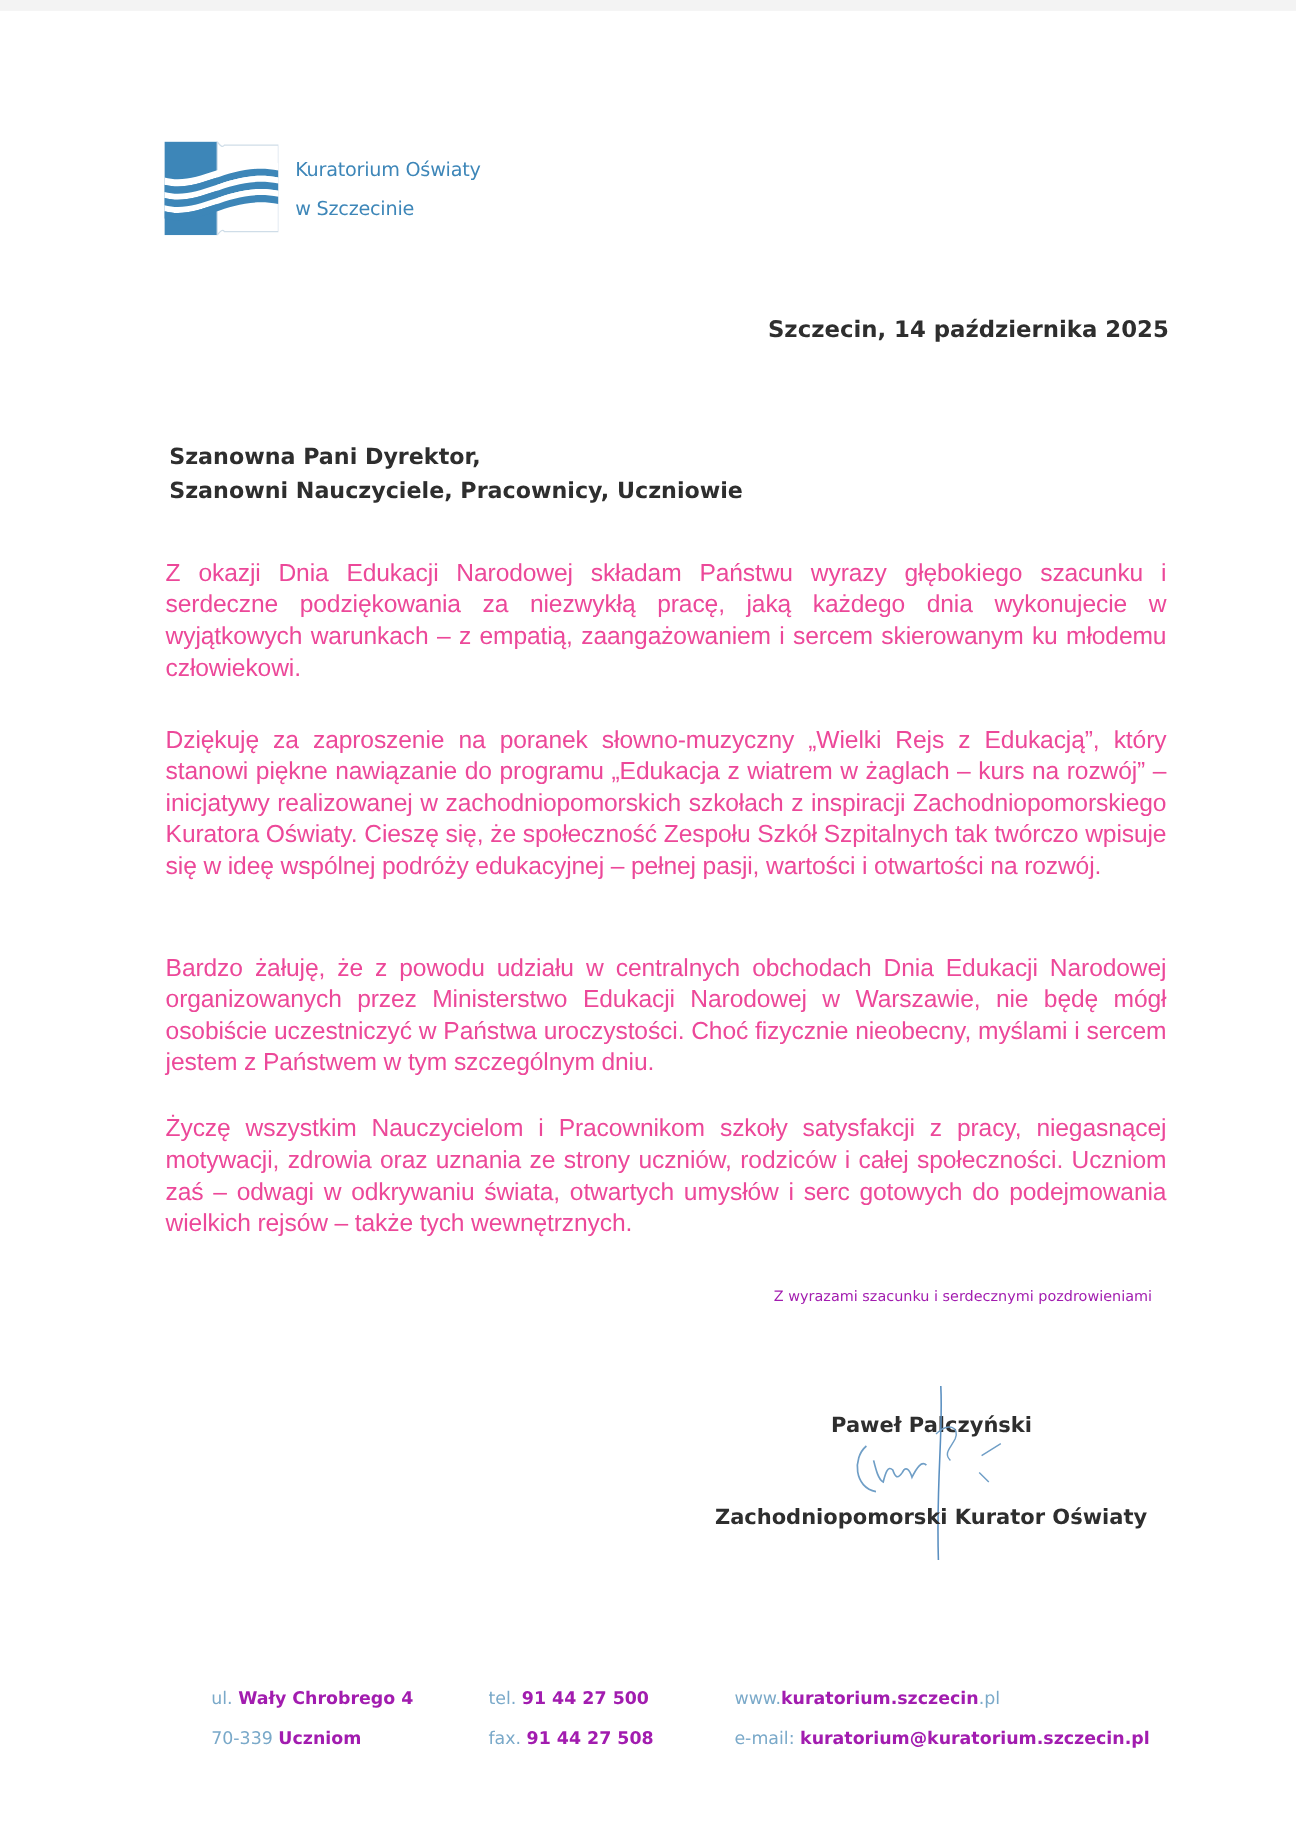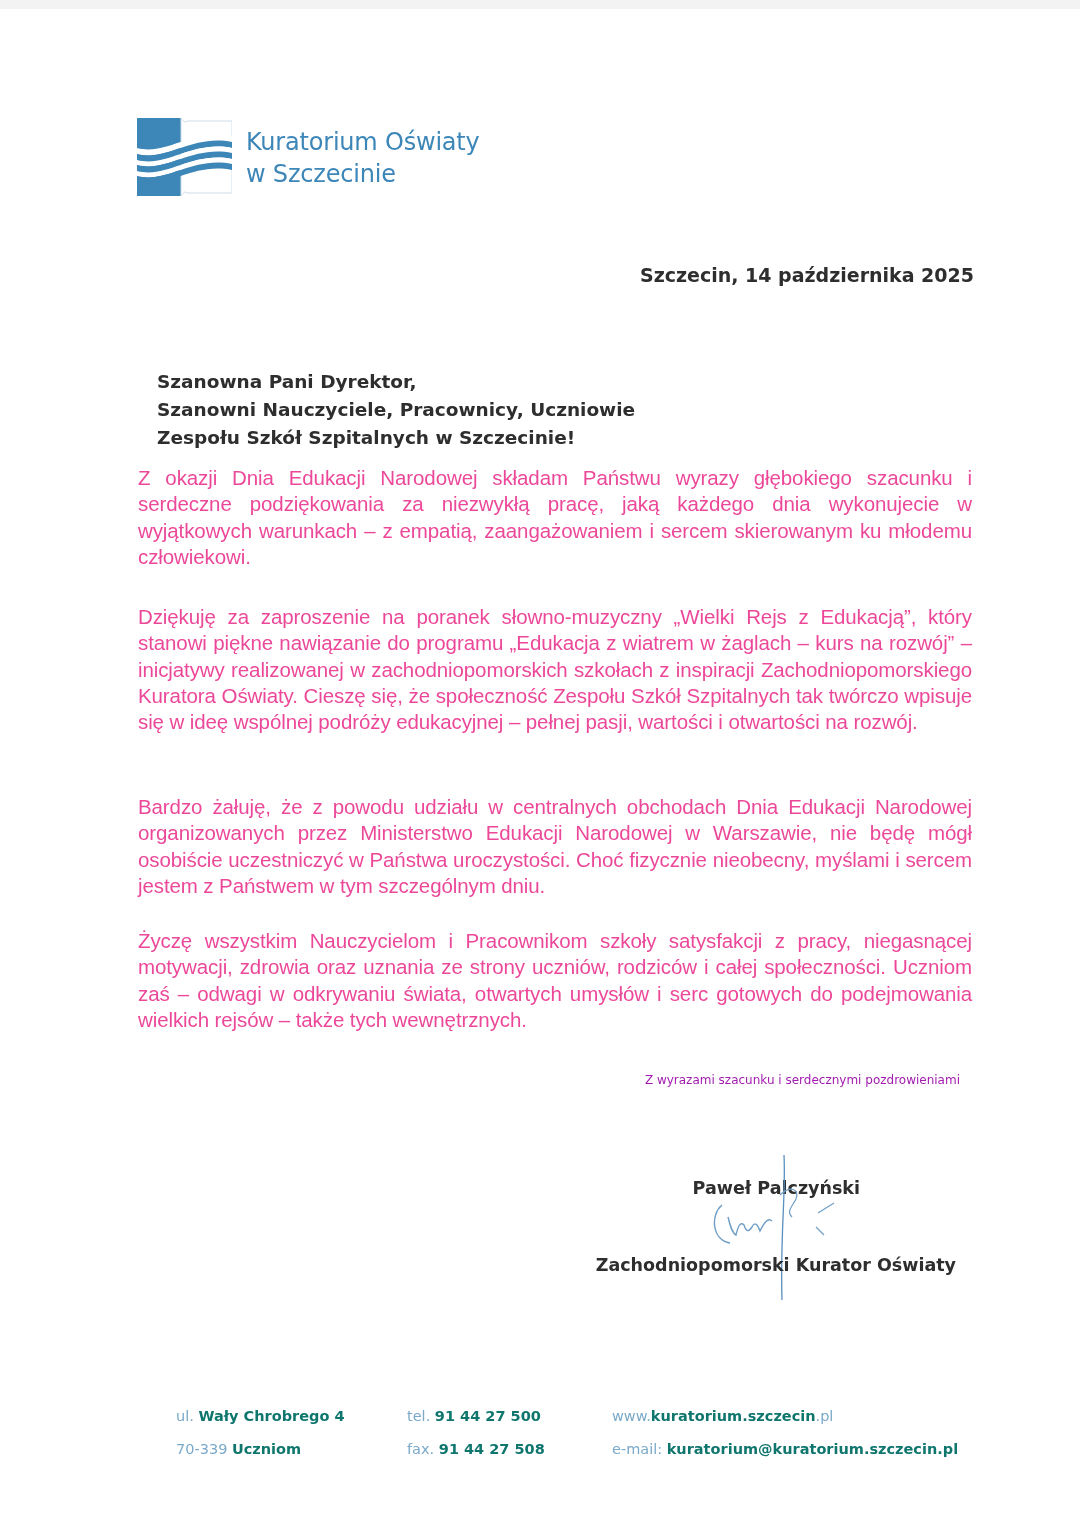--- a/index.html
+++ b/index.html
@@ -4,35 +4,35 @@
 <style>
   html, body { margin: 0; padding: 0; }
   body {
     width: 1080px; height: 1534px; position: relative; overflow: hidden;
     background: #ffffff; color: #2b2b2b;
     font-family: "DejaVu Sans", sans-serif;
   }
   .topbar { position: absolute; left: 0; top: 0; width: 1080px; height: 9px; background: #f3f3f3; }
   .logo { position: absolute; left: 137px; top: 118px; display: flex; align-items: flex-start; }
   .logo svg { width: 95px; height: 78px; }
-  .logo-text { margin-left: 14px; margin-top: 8px; color: #3d86b8; font-size: 24px; line-height: 32px; letter-spacing: -0.2px; }
+  .logo-text { margin-left: 14px; margin-top: 8px; color: #3d86b8; font-size: 16px; line-height: 32px; letter-spacing: -0.2px; }
   .date { position: absolute; right: 106px; top: 264px; font-weight: bold; font-size: 19px; color: #2e2e2e; text-align: right; }
-  .salutation { position: absolute; left: 141px; top: 368px; font-weight: bold; font-size: 18.5px; line-height: 28px; color: #2e2e2e; margin-left: 16px; }
+  .salutation { position: absolute; left: 141px; top: 368px; font-weight: bold; font-size: 18.5px; line-height: 28px; color: #2e2e2e; }
   .para {
     position: absolute; left: 138px; width: 834px;
     font-family: "Liberation Sans", sans-serif; font-size: 20.5px; line-height: 26.3px;
     text-align: justify; color: #ec4899; letter-spacing: -0.1px;
   }
   .para.last { text-align-last: left; }
   .closing { position: absolute; right: 120px; top: 1073px; font-size: 12px; color: #a21caf; }
   .signer { position: absolute; right: 220px; top: 1178px; font-weight: bold; font-size: 17.5px; color: #2e2e2e; }
   .signer-title { position: absolute; right: 124px; top: 1255px; font-weight: bold; font-size: 17.5px; color: #2e2e2e; margin-left: 40px; }
   .signature { position: absolute; left: 700px; top: 1155px; width: 150px; height: 145px; }
   .footer { position: absolute; top: 1400px; font-size: 14.5px; line-height: 33px; color: #7aa9c9; }
-  .footer b { color: #0f766e; font-weight: bold; }
+  .footer b { color: #a21caf; font-weight: bold; }
   .f1 { left: 176px; } .f2 { left: 407px; } .f3 { left: 612px; }
 </style>
 </head>
 <body>
 
 <div class="topbar"></div>
 
 <div class="logo">
   <svg viewBox="0 0 95 78">
     <rect x="0" y="0" width="44" height="78" fill="#3d86b8"></rect>
@@ -48,21 +48,20 @@
     <div>Kuratorium Oświaty</div>
     <div>w Szczecinie</div>
   </div>
 </div>
 
 <div class="date">Szczecin, 14 października 2025</div>
 
 <div class="salutation">
   <div>Szanowna Pani Dyrektor,</div>
   <div>Szanowni Nauczyciele, Pracownicy, Uczniowie</div>
-  <div>Zespołu Szkół Szpitalnych w Szczecinie!</div>
 </div>
 
 <p class="para last" style="top:465px;margin:0;">Z okazji Dnia Edukacji Narodowej składam Państwu wyrazy głębokiego szacunku i serdeczne podziękowania za niezwykłą pracę, jaką każdego dnia wykonujecie w wyjątkowych warunkach – z empatią, zaangażowaniem i sercem skierowanym ku młodemu człowiekowi.</p>
 <p class="para last" style="top:604px;margin:0;">Dziękuję za zaproszenie na poranek słowno-muzyczny „Wielki Rejs z Edukacją”, który stanowi piękne nawiązanie do programu „Edukacja z wiatrem w żaglach – kurs na rozwój” – inicjatywy realizowanej w zachodniopomorskich szkołach z inspiracji Zachodniopomorskiego Kuratora Oświaty. Cieszę się, że społeczność Zespołu Szkół Szpitalnych tak twórczo wpisuje się w ideę wspólnej podróży edukacyjnej – pełnej pasji, wartości i otwartości na rozwój.</p>
 <p class="para last" style="top:794px;margin:0;">Bardzo żałuję, że z powodu udziału w centralnych obchodach Dnia Edukacji Narodowej organizowanych przez Ministerstwo Edukacji Narodowej w Warszawie, nie będę mógł osobiście uczestniczyć w Państwa uroczystości. Choć fizycznie nieobecny, myślami i sercem jestem z Państwem w tym szczególnym dniu.</p>
 <p class="para last" style="top:928px;margin:0;">Życzę wszystkim Nauczycielom i Pracownikom szkoły satysfakcji z pracy, niegasnącej motywacji, zdrowia oraz uznania ze strony uczniów, rodziców i całej społeczności. Uczniom zaś – odwagi w odkrywaniu świata, otwartych umysłów i serc gotowych do podejmowania wielkich rejsów – także tych wewnętrznych.</p>
 
 <div class="closing">Z wyrazami szacunku i serdecznymi pozdrowieniami</div>
 
 <div class="signer">Paweł Palczyński</div>

